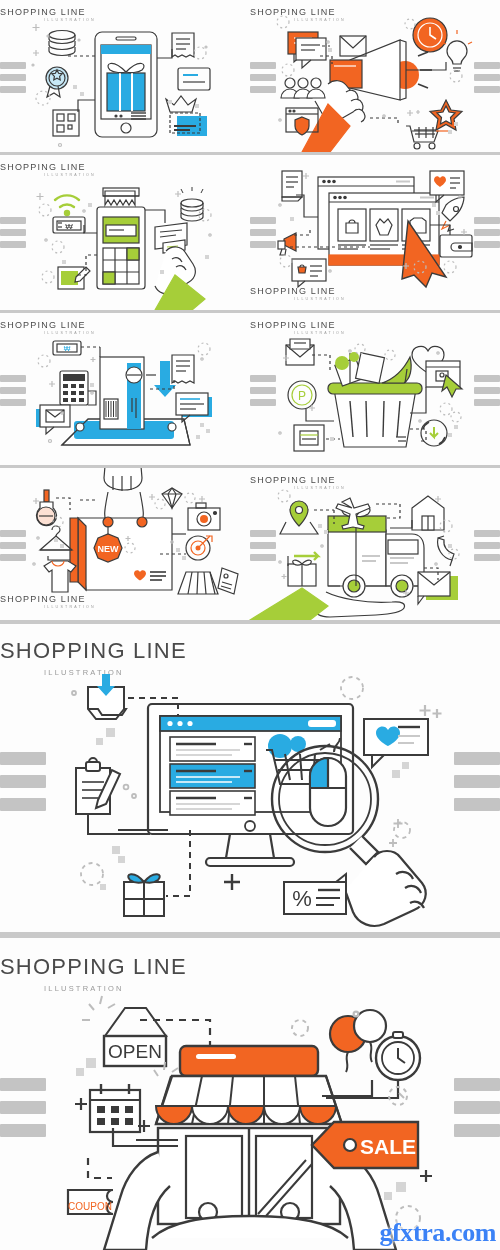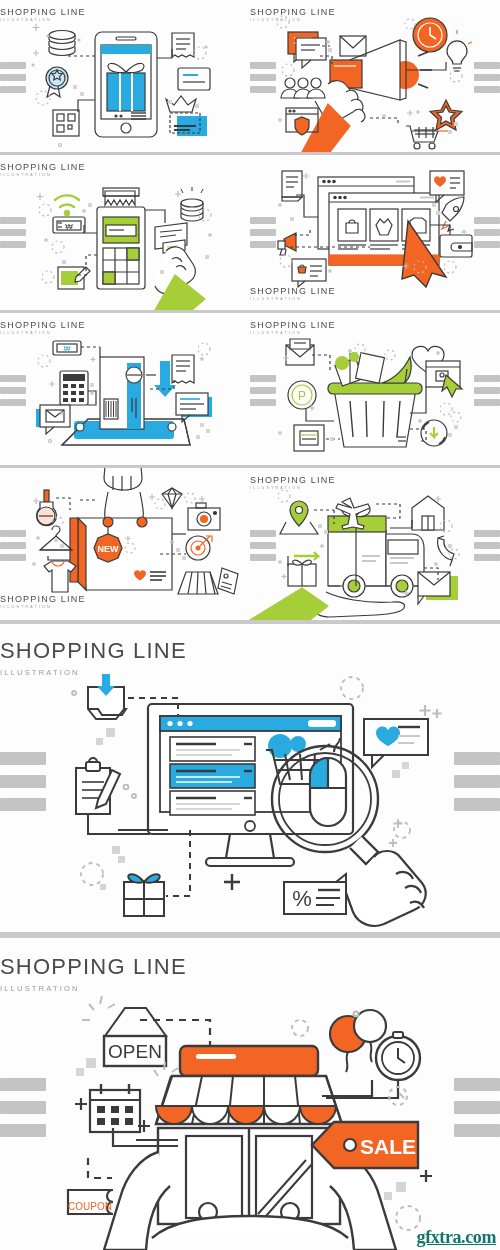--- a/index.html
+++ b/index.html
@@ -2,26 +2,26 @@
 <html><head>
 <meta charset="utf-8">
 <style>
   html,body{margin:0;padding:0;background:#fff;}
   body{width:500px;height:1250px;overflow:hidden;font-family:"Liberation Sans",sans-serif;}
   .sheet{position:relative;width:500px;height:1250px;background:#ffffff;}
   .panel{position:absolute;left:0;width:500px;background:#fdfdfd;overflow:hidden;}
   .sep{position:absolute;left:0;width:500px;background:#c9c9c9;}
   .title-wrap{position:absolute;left:0;width:100%;text-align:left;}
   .title-main{color:#4a4a4a;letter-spacing:1.2px;font-weight:400;line-height:1;}
-  .title-sub{color:#9a9a9a;letter-spacing:2.2px;font-weight:400;line-height:1;}
+  .title-sub{color:#9a9a9a;letter-spacing:2.2px;font-weight:400;line-height:1;padding-left:44px;}
   .barset{position:absolute;display:flex;flex-direction:column;}
   .barset span{display:block;background:#c4c4c4;border-radius:1px;}
   .art{position:absolute;}
   .wm{position:absolute;right:4px;bottom:2px;font-family:"Liberation Serif",serif;font-weight:700;
-      font-size:18px;color:#0f766e;letter-spacing:-0.4px;text-shadow:0 0 3px #fff,0 0 6px #fff;text-decoration:underline;}
+      font-size:26px;color:#3b82f6;letter-spacing:-0.4px;text-shadow:0 0 3px #fff,0 0 6px #fff;}
   svg{display:block;overflow:visible;}
 </style>
 </head>
 <body>
 
 <div class="sheet">
 
   <div class="panel" style="top:0px;height:152px;">
 
     <div class="art" style="left:0;top:0;width:250px;height:152px;">

